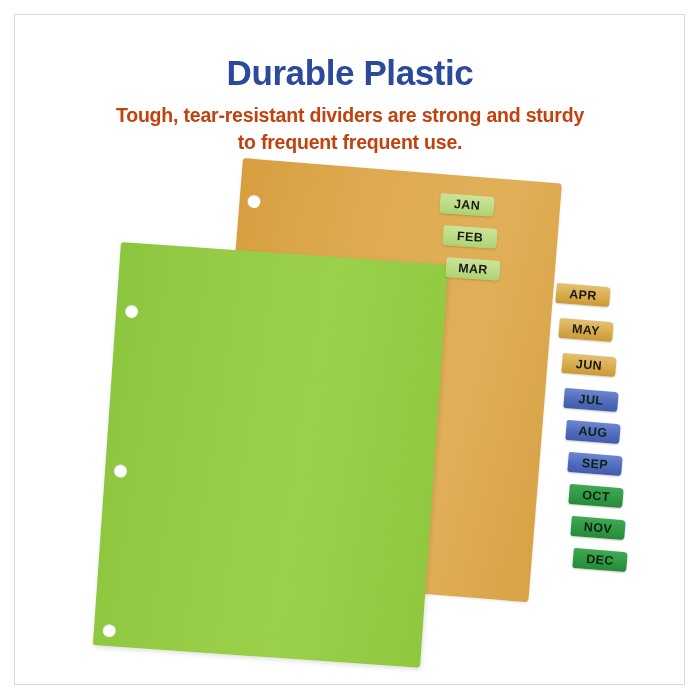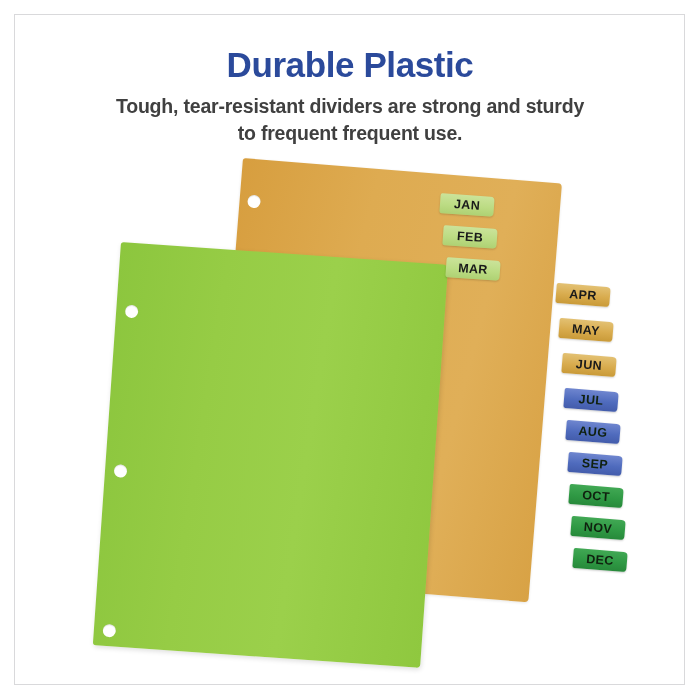--- a/index.html
+++ b/index.html
@@ -36,26 +36,26 @@
     left: 0; top: 44px;
     width: 700px;
     text-align: center;
   }
   #title {
     font-size: 35px;
     font-weight: bold;
     color: #2b4a9b;
     letter-spacing: -0.4px;
     line-height: 42px;
-    margin: 0;
+    margin: 8px;
   }
   #subtitle {
     font-size: 19.5px;
     font-weight: bold;
-    color: #404040;
+    color: #c2410c;
     line-height: 27px;
     margin: 7px 0 0 0;
     letter-spacing: -0.2px;
   }
 
   
   #photo {
     position: absolute;
     left: 0; top: 150px;
     width: 700px; height: 520px;

